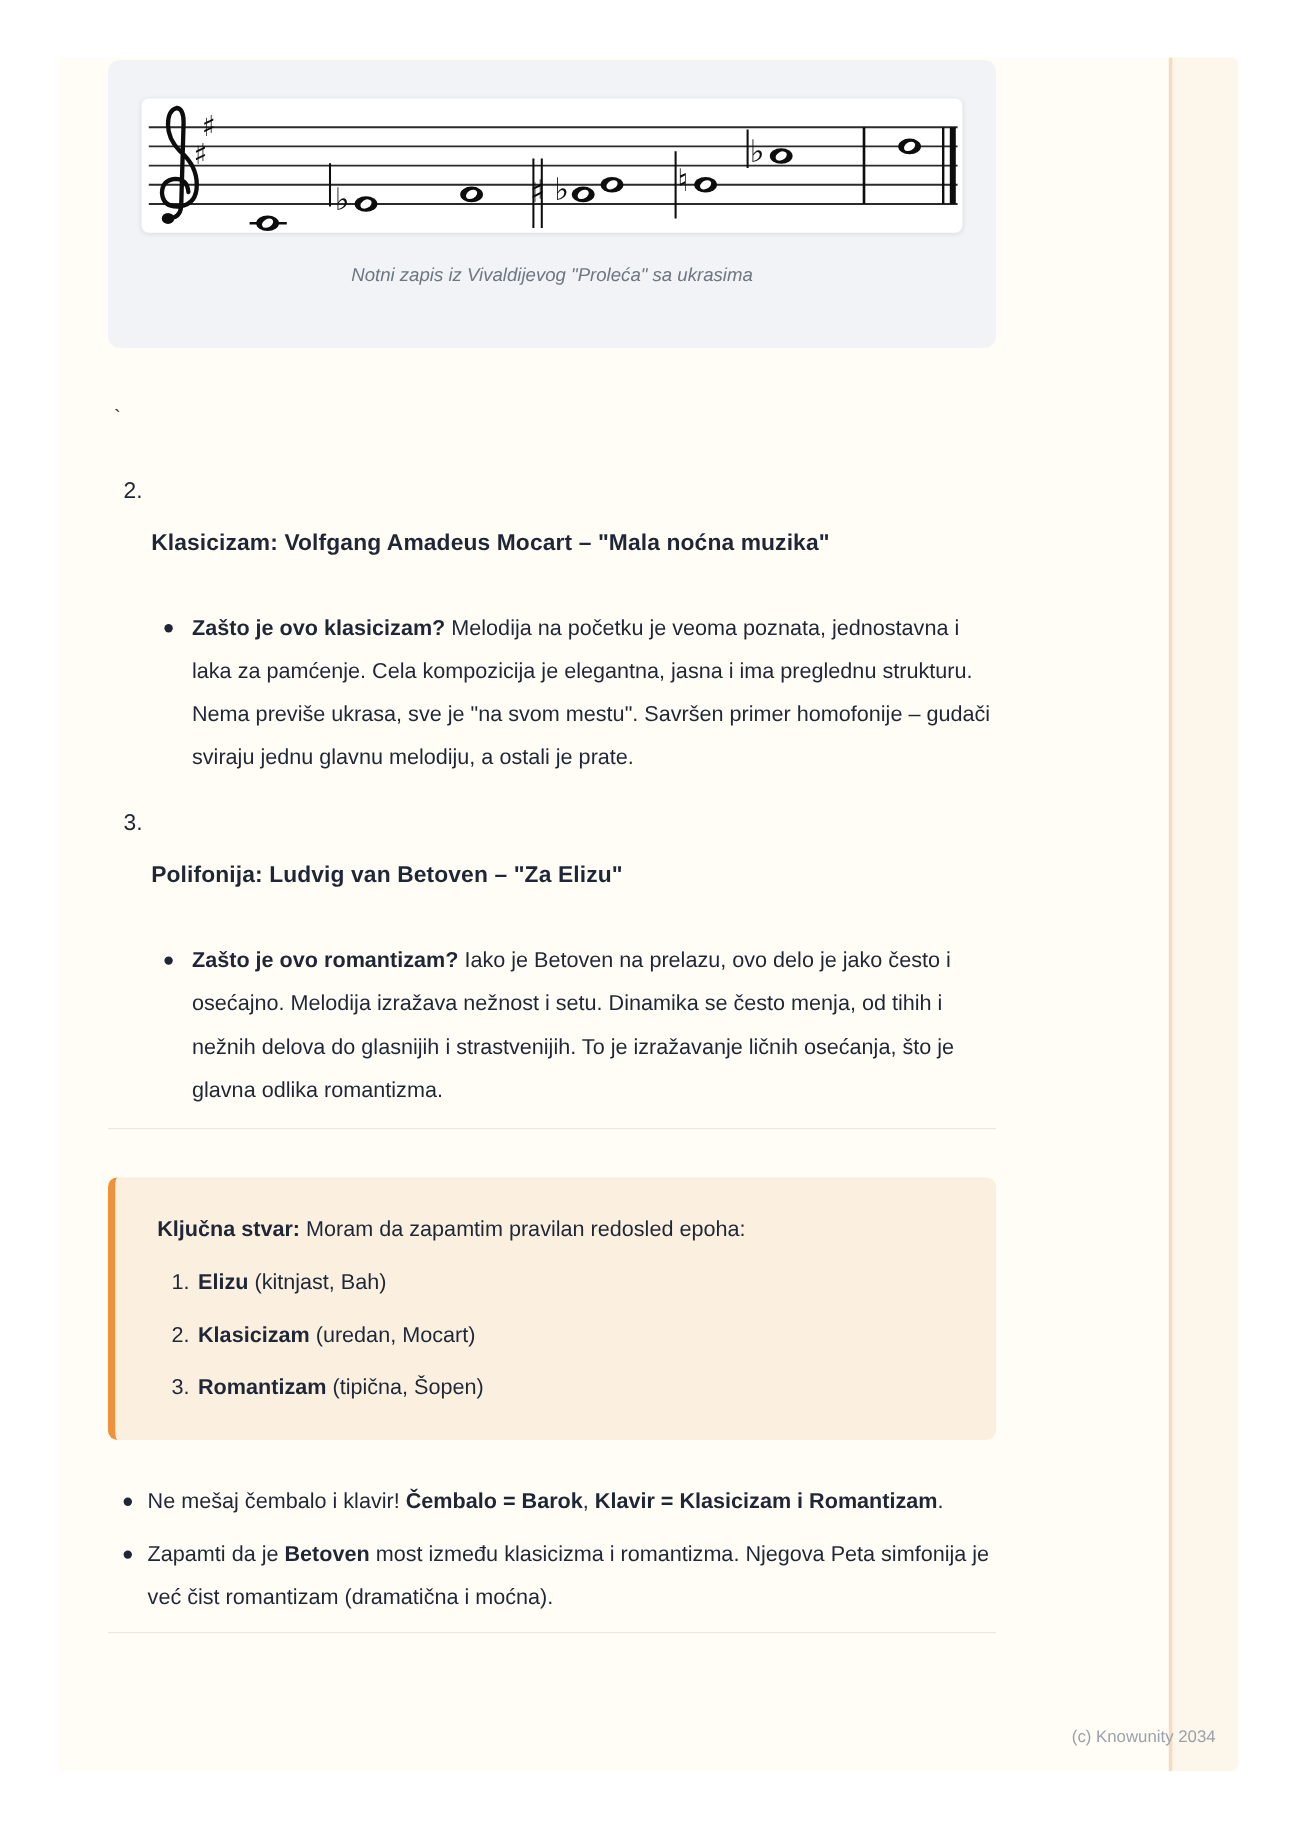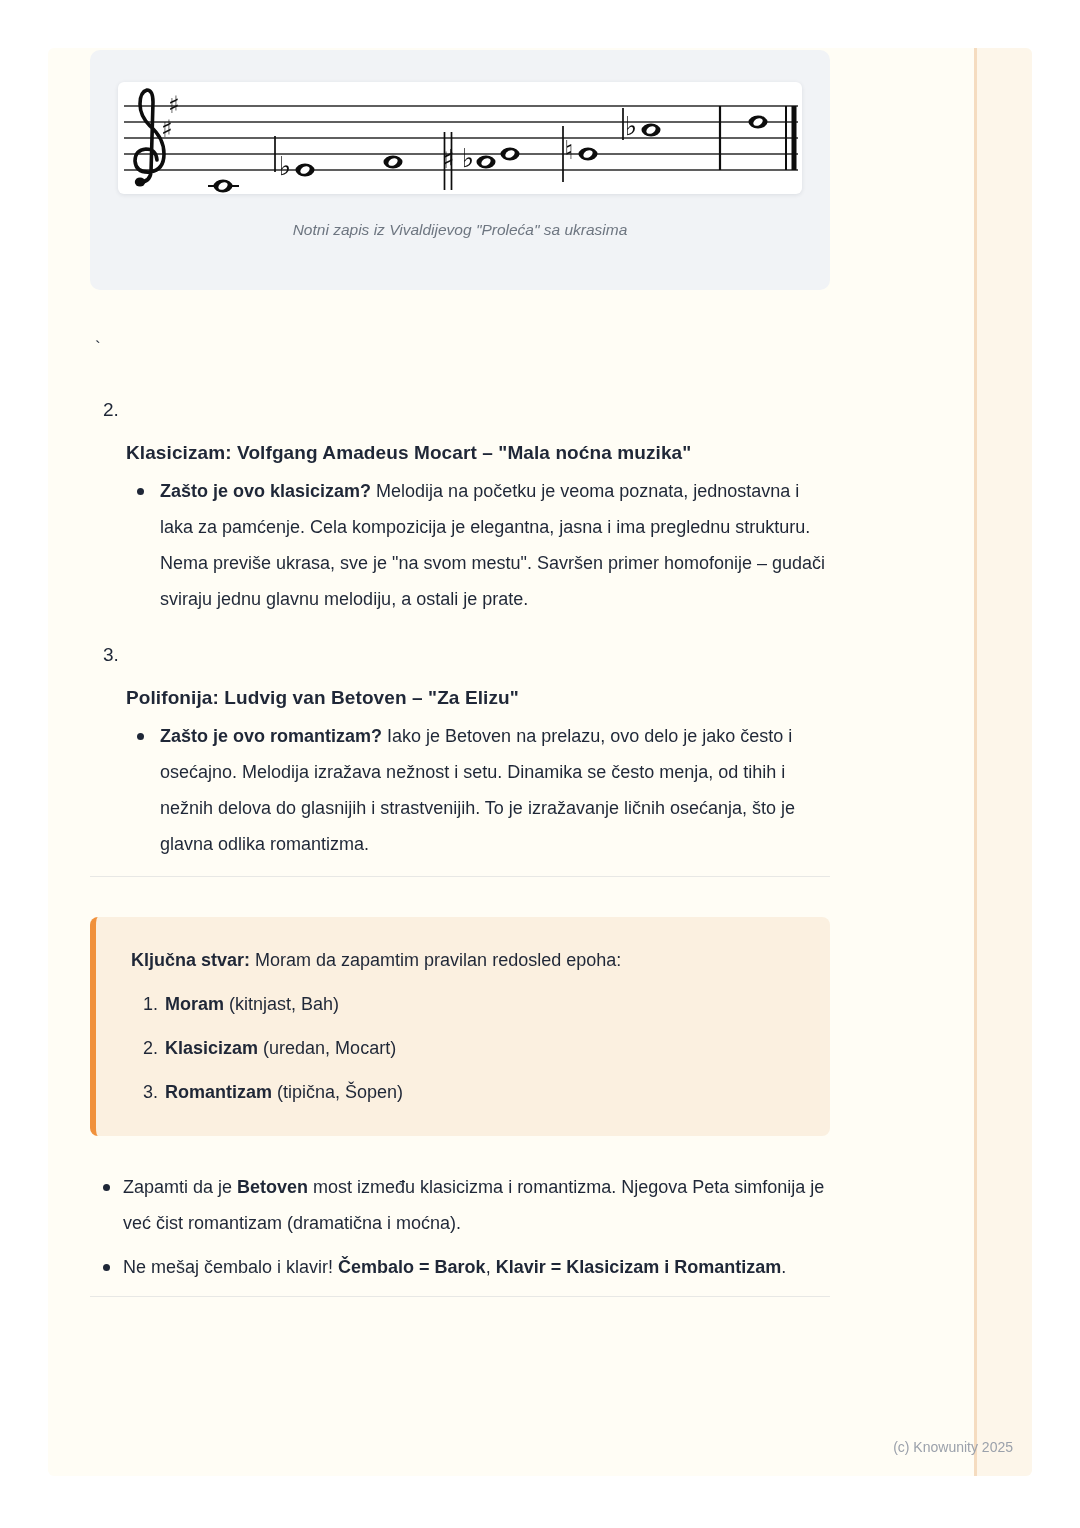--- a/index.html
+++ b/index.html
@@ -30,21 +30,21 @@
   .acc-small{font-family:"DejaVu Sans",sans-serif;font-size:24px;fill:#0d0d0d;}
   figcaption{margin-top:26px;text-align:center;font-style:italic;font-size:15.5px;line-height:20px;color:var(--text_gray);}
 
   .stray{margin:48px 0 0 5px;height:22px;font-size:17px;color:#2a3342;}
 
   .sections{list-style:none;margin:36px 0 0;padding:0;}
   .sections > li + li{margin-top:24px;}
   .sec-head{display:flex;font-size:19px;line-height:28px;padding-left:13px;}
   .sec-num{flex:none;width:23px;font-weight:400;}
   .sec-title{font-weight:700;letter-spacing:.1px;margin-top:43px;}
-  .sec-bullets{list-style:none;margin:6px 0 0;padding:0 0 0 47px;}
+  .sec-bullets{list-style:none;margin:38px 0 0;padding:0 0 0 47px;}
   .sec-bullets li{position:relative;padding-left:23px;font-size:18px;line-height:36px;}
   .sec-bullets li::before{content:"";position:absolute;left:0;top:15px;width:7px;height:7px;border-radius:50%;background:var(--text_dark);}
 
   .divider{border:none;border-top:1.5px solid var(--divider);margin:14px 0 0;}
   .divider-2{border:none;border-top:1.5px solid var(--divider);margin:11px 0 0;}
 
   .notes-heading{margin:30px 0 0 2px;font-size:29px;line-height:30px;font-weight:700;color:var(--notes_heading);letter-spacing:.2px;}
 
   .callout{margin-top:40px;background:var(--callout_bg);border-left:6px solid var(--accent_orange);border-radius:8px;padding:30px 18px 30px 35px;box-sizing:border-box;}
   .callout p{margin:0;font-size:18px;line-height:27px;}
@@ -155,33 +155,33 @@
           </ul>
         </li>
       </ol>
 
       <hr class="divider">
 
 
       <aside class="callout">
         <p><span class="bold">Ključna stvar:</span><span> Moram da zapamtim pravilan redosled epoha:</span></p>
         <ol>
-          <li><span class="num">1.</span><span class="bold">Moram</span><span> (kitnjast, Bah)</span></li>
+          <li><span class="num">1.</span><span class="bold">Elizu</span><span> (kitnjast, Bah)</span></li>
           <li><span class="num">2.</span><span class="bold">Klasicizam</span><span> (uredan, Mocart)</span></li>
           <li><span class="num">3.</span><span class="bold">Romantizam</span><span> (tipična, Šopen)</span></li>
         </ol>
       </aside>
 
       <ul class="tips">
         <li>
-          <span>Zapamti da je </span><span class="bold">Betoven</span><span> most između klasicizma i romantizma. Njegova Peta simfonija je već čist romantizam (dramatična i moćna).</span>
+          <span>Ne mešaj čembalo i klavir! </span><span class="bold">Čembalo = Barok</span><span>, </span><span class="bold">Klavir = Klasicizam i Romantizam</span><span>.</span>
         </li>
         <li>
-          <span>Ne mešaj čembalo i klavir! </span><span class="bold">Čembalo = Barok</span><span>, </span><span class="bold">Klavir = Klasicizam i Romantizam</span><span>.</span>
+          <span>Zapamti da je </span><span class="bold">Betoven</span><span> most između klasicizma i romantizma. Njegova Peta simfonija je već čist romantizam (dramatična i moćna).</span>
         </li>
       </ul>
 
       <hr class="divider-2">
     </div>
   </div>
 
-  <div class="footer">(c) Knowunity 2025</div>
+  <div class="footer">(c) Knowunity 2034</div>
 </div>
 
 </body></html>

